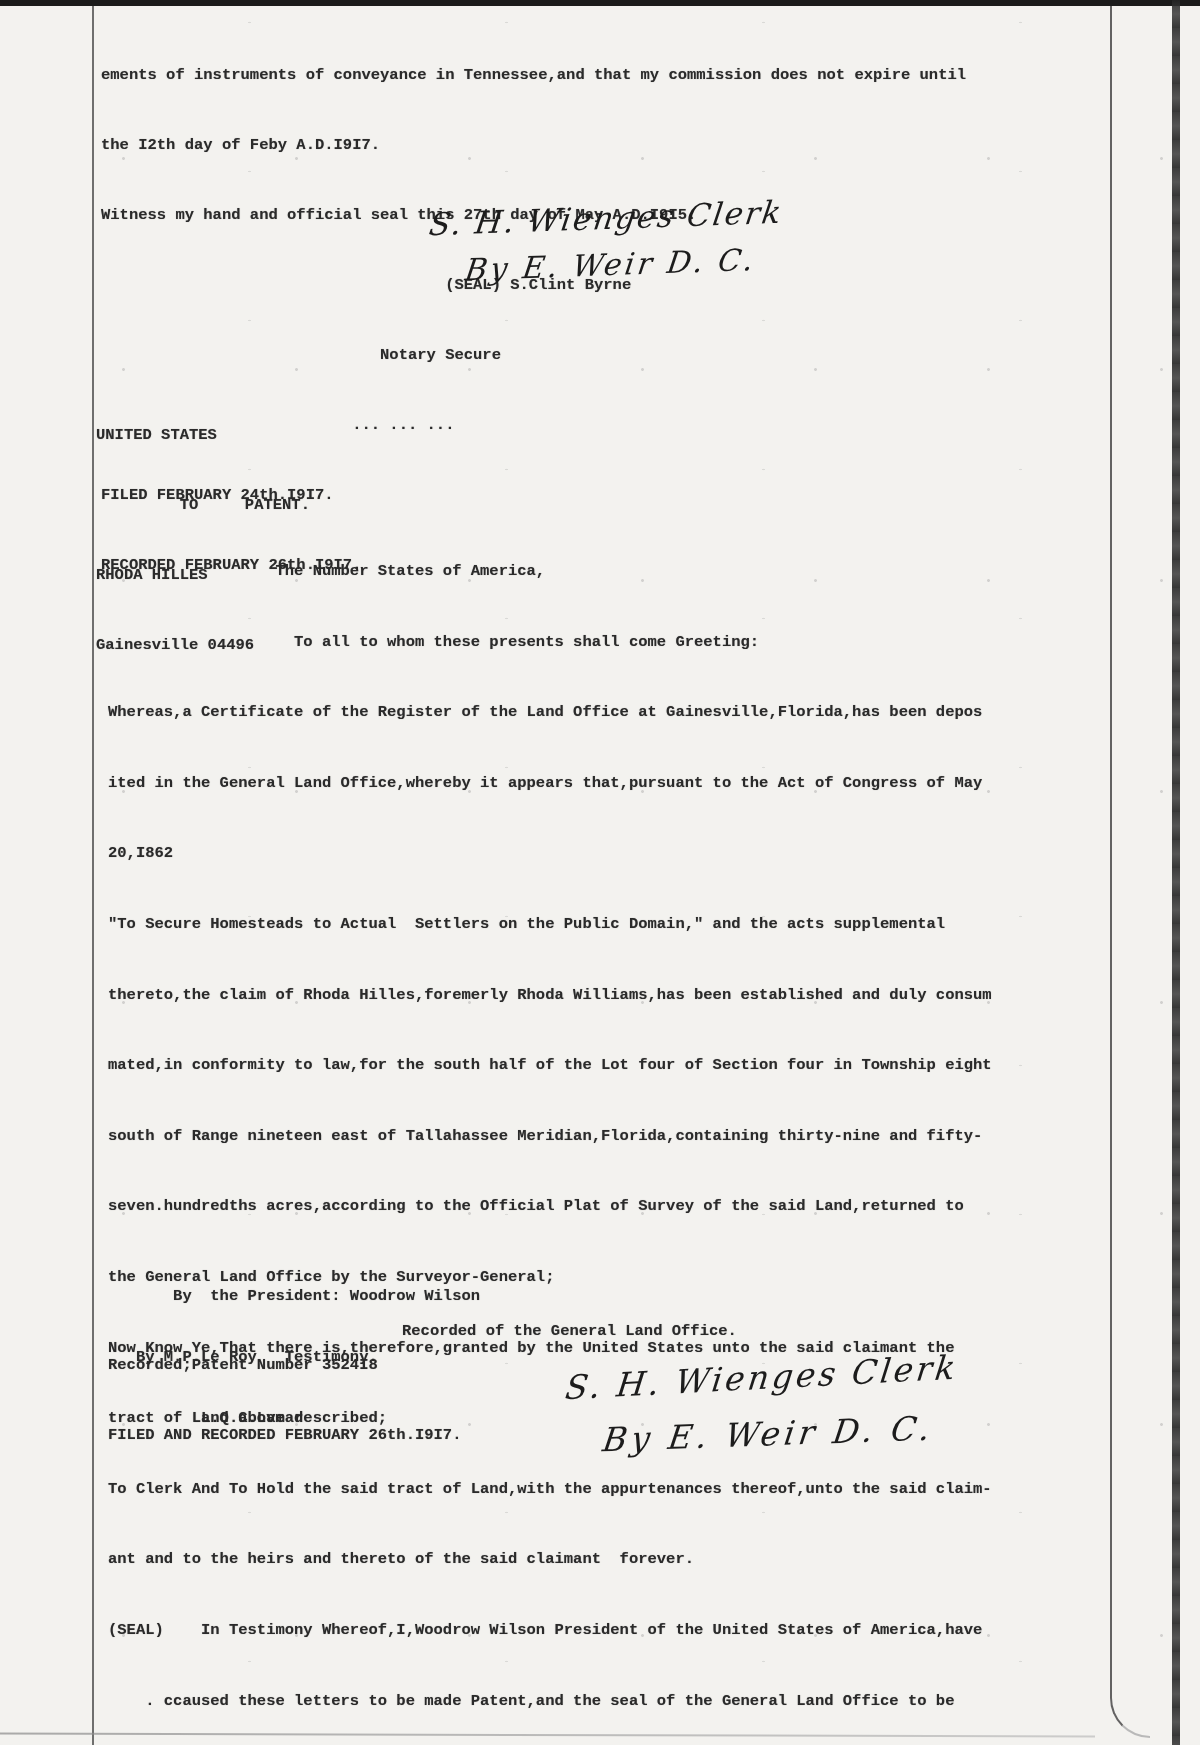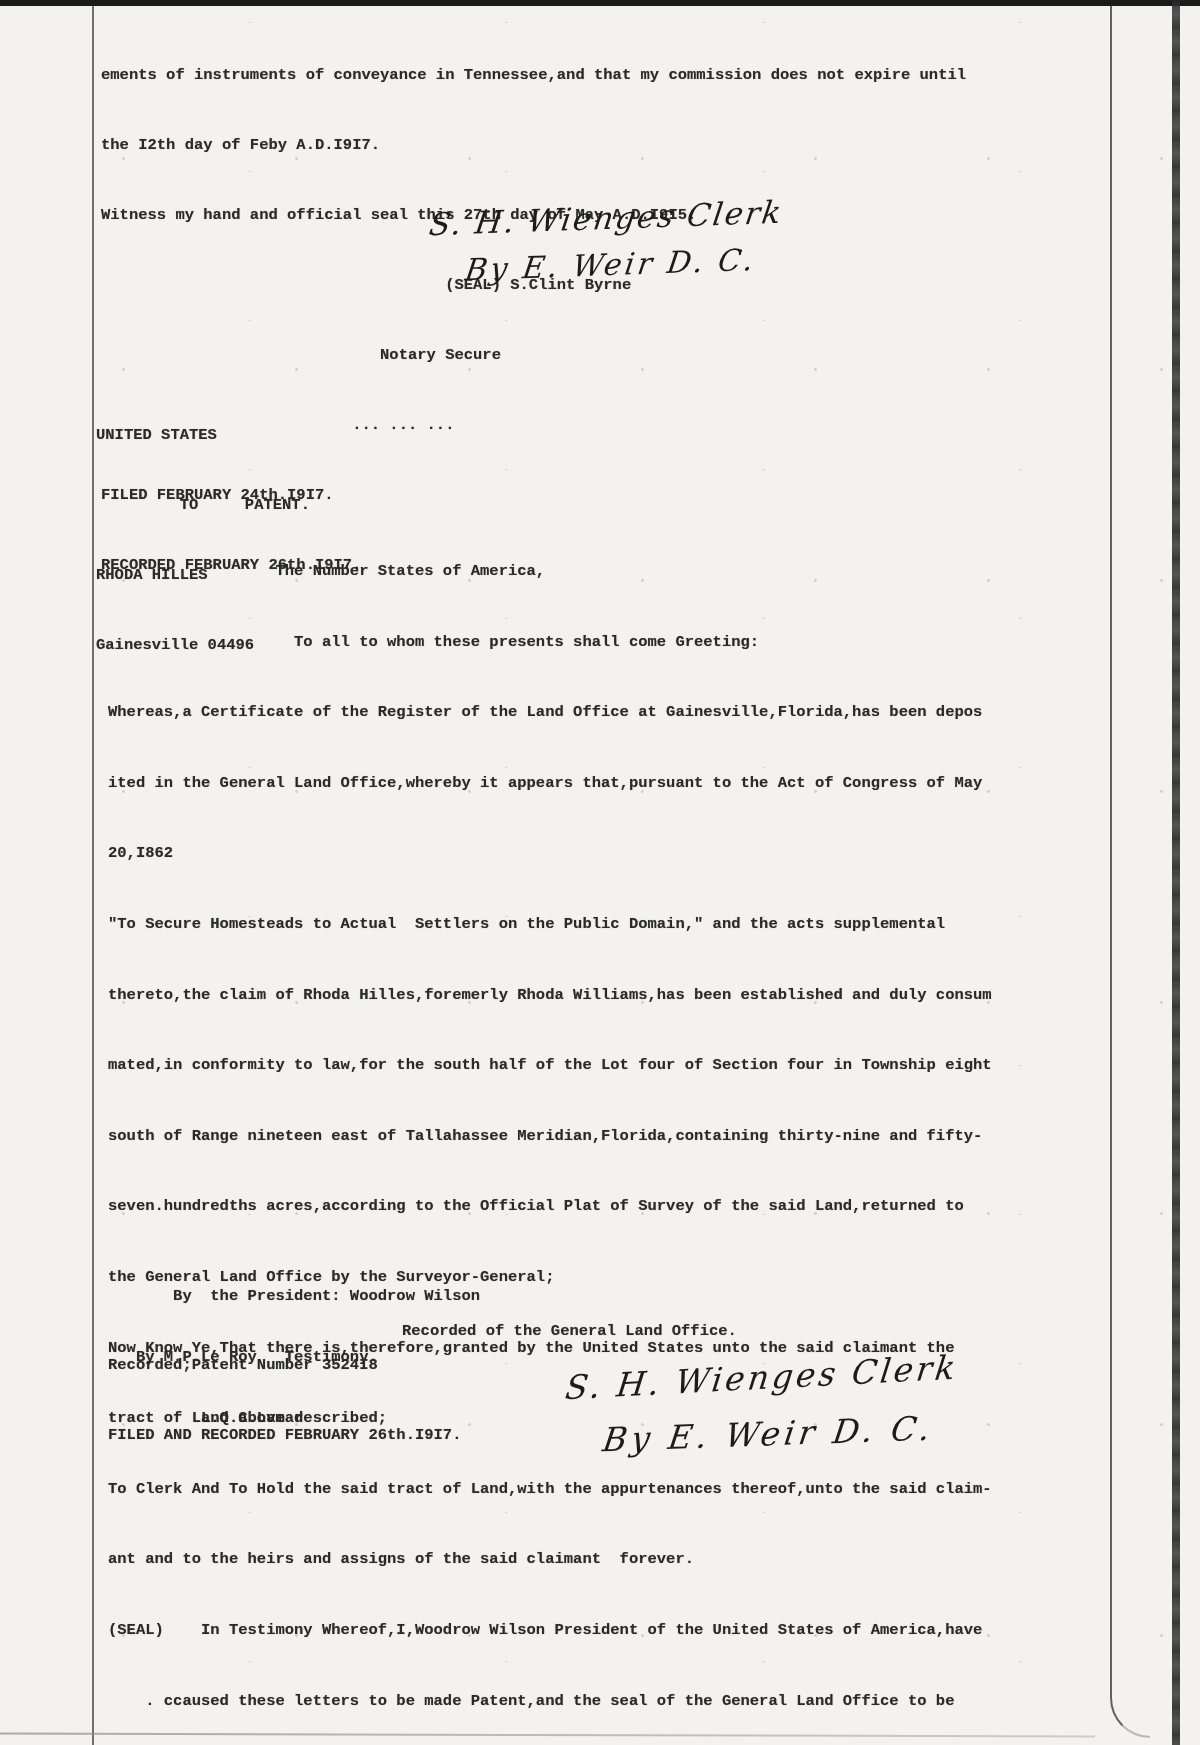--- a/index.html
+++ b/index.html
@@ -92,21 +92,21 @@
     <span class="ln">20,I862</span>
     <span class="ln">"To Secure Homesteads to Actual  Settlers on the Public Domain," and the acts supplemental</span>
     <span class="ln">thereto,the claim of Rhoda Hilles,foremerly Rhoda Williams,has been established and duly consum</span>
     <span class="ln">mated,in conformity to law,for the south half of the Lot four of Section four in Township eight</span>
     <span class="ln">south of Range nineteen east of Tallahassee Meridian,Florida,containing thirty-nine and fifty-</span>
     <span class="ln">seven.hundredths acres,according to the Official Plat of Survey of the said Land,returned to</span>
     <span class="ln">the General Land Office by the Surveyor-General;</span>
     <span class="ln">Now Know Ye,That there is,therefore,granted by the United States unto the said claimant the</span>
     <span class="ln">tract of Land above described;</span>
     <span class="ln">To Clerk And To Hold the said tract of Land,with the appurtenances thereof,unto the said claim-</span>
-    <span class="ln">ant and to the heirs and assigns of the said claimant  forever.</span>
+    <span class="ln">ant and to the heirs and thereto of the said claimant  forever.</span>
     <span class="ln">(SEAL)    In Testimony Whereof,I,Woodrow Wilson President of the United States of America,have</span>
     <span class="ln">    . ccaused these letters to be made Patent,and the seal of the General Land Office to be</span>
     
     
     
     
   </div>
 
   <div id="execution-block" class="tw" style="left:108px;top:1248px;">
     <span class="ln">       By  the President: Woodrow Wilson</span>

